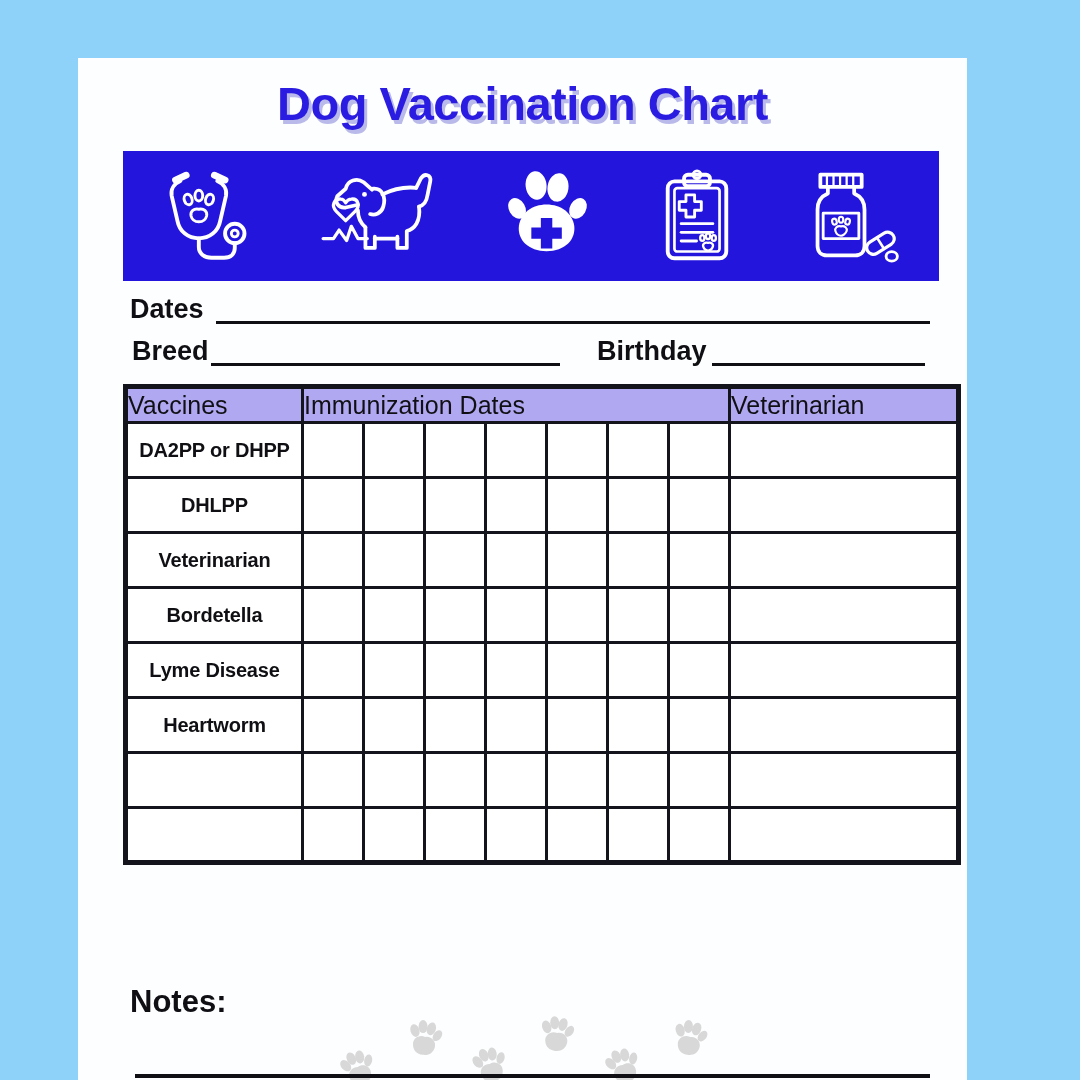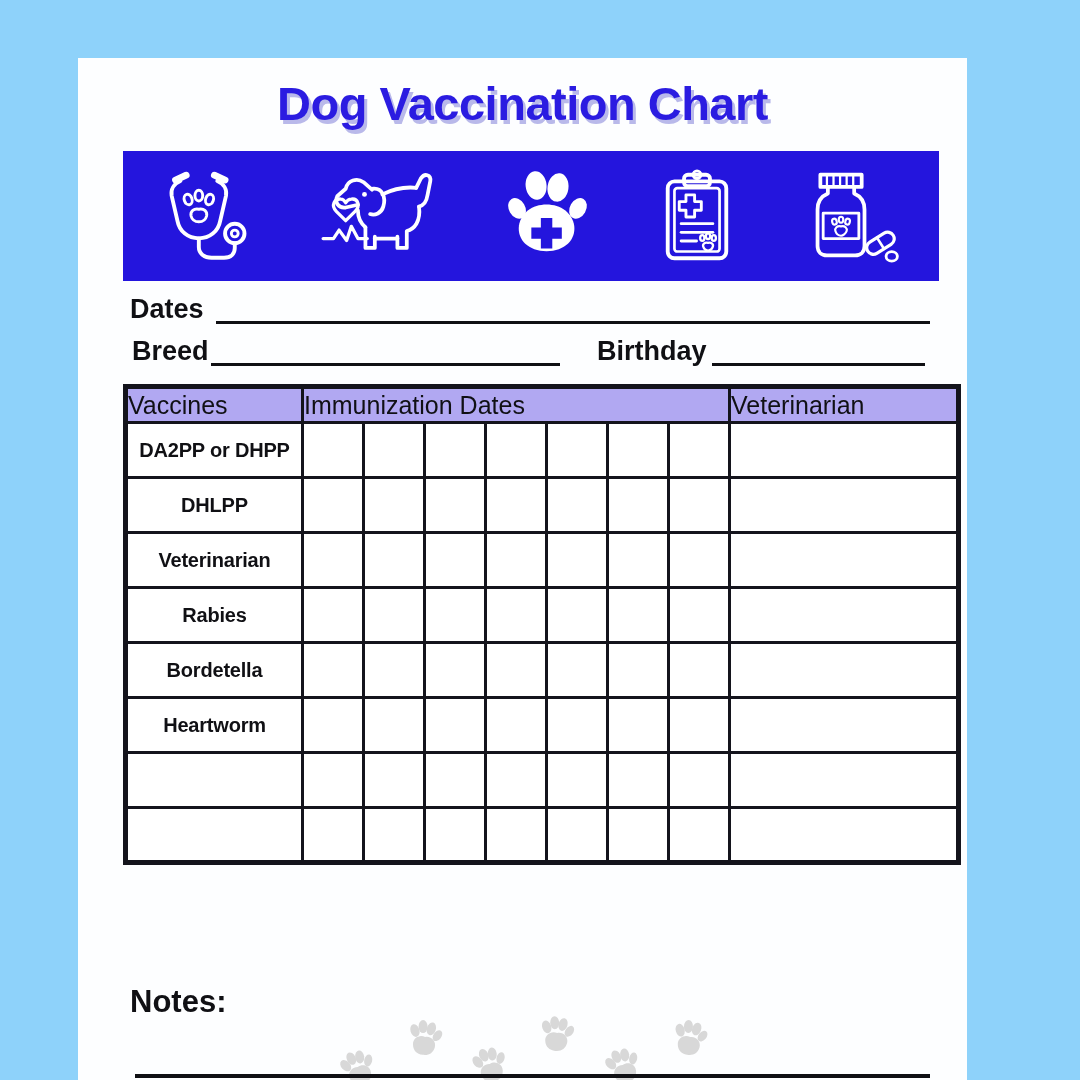--- a/index.html
+++ b/index.html
@@ -217,32 +217,32 @@
         <td class="date-cell"></td>
             <td class="date-cell"></td>
             <td class="date-cell"></td>
             <td class="date-cell"></td>
             <td class="date-cell"></td>
             <td class="date-cell"></td>
             <td class="date-cell"></td>
         <td class="vet-cell"></td>
       </tr>
           <tr>
-        <th class="vaccine-cell">Rabies</th>
-        <td class="date-cell"></td>
-            <td class="date-cell"></td>
-            <td class="date-cell"></td>
-            <td class="date-cell"></td>
-            <td class="date-cell"></td>
-            <td class="date-cell"></td>
-            <td class="date-cell"></td>
-        <td class="vet-cell"></td>
-      </tr>
-          <tr>
         <th class="vaccine-cell">Bordetella</th>
+        <td class="date-cell"></td>
+            <td class="date-cell"></td>
+            <td class="date-cell"></td>
+            <td class="date-cell"></td>
+            <td class="date-cell"></td>
+            <td class="date-cell"></td>
+            <td class="date-cell"></td>
+        <td class="vet-cell"></td>
+      </tr>
+          <tr>
+        <th class="vaccine-cell">Lyme Disease</th>
         <td class="date-cell"></td>
             <td class="date-cell"></td>
             <td class="date-cell"></td>
             <td class="date-cell"></td>
             <td class="date-cell"></td>
             <td class="date-cell"></td>
             <td class="date-cell"></td>
         <td class="vet-cell"></td>
       </tr>
           <tr>

